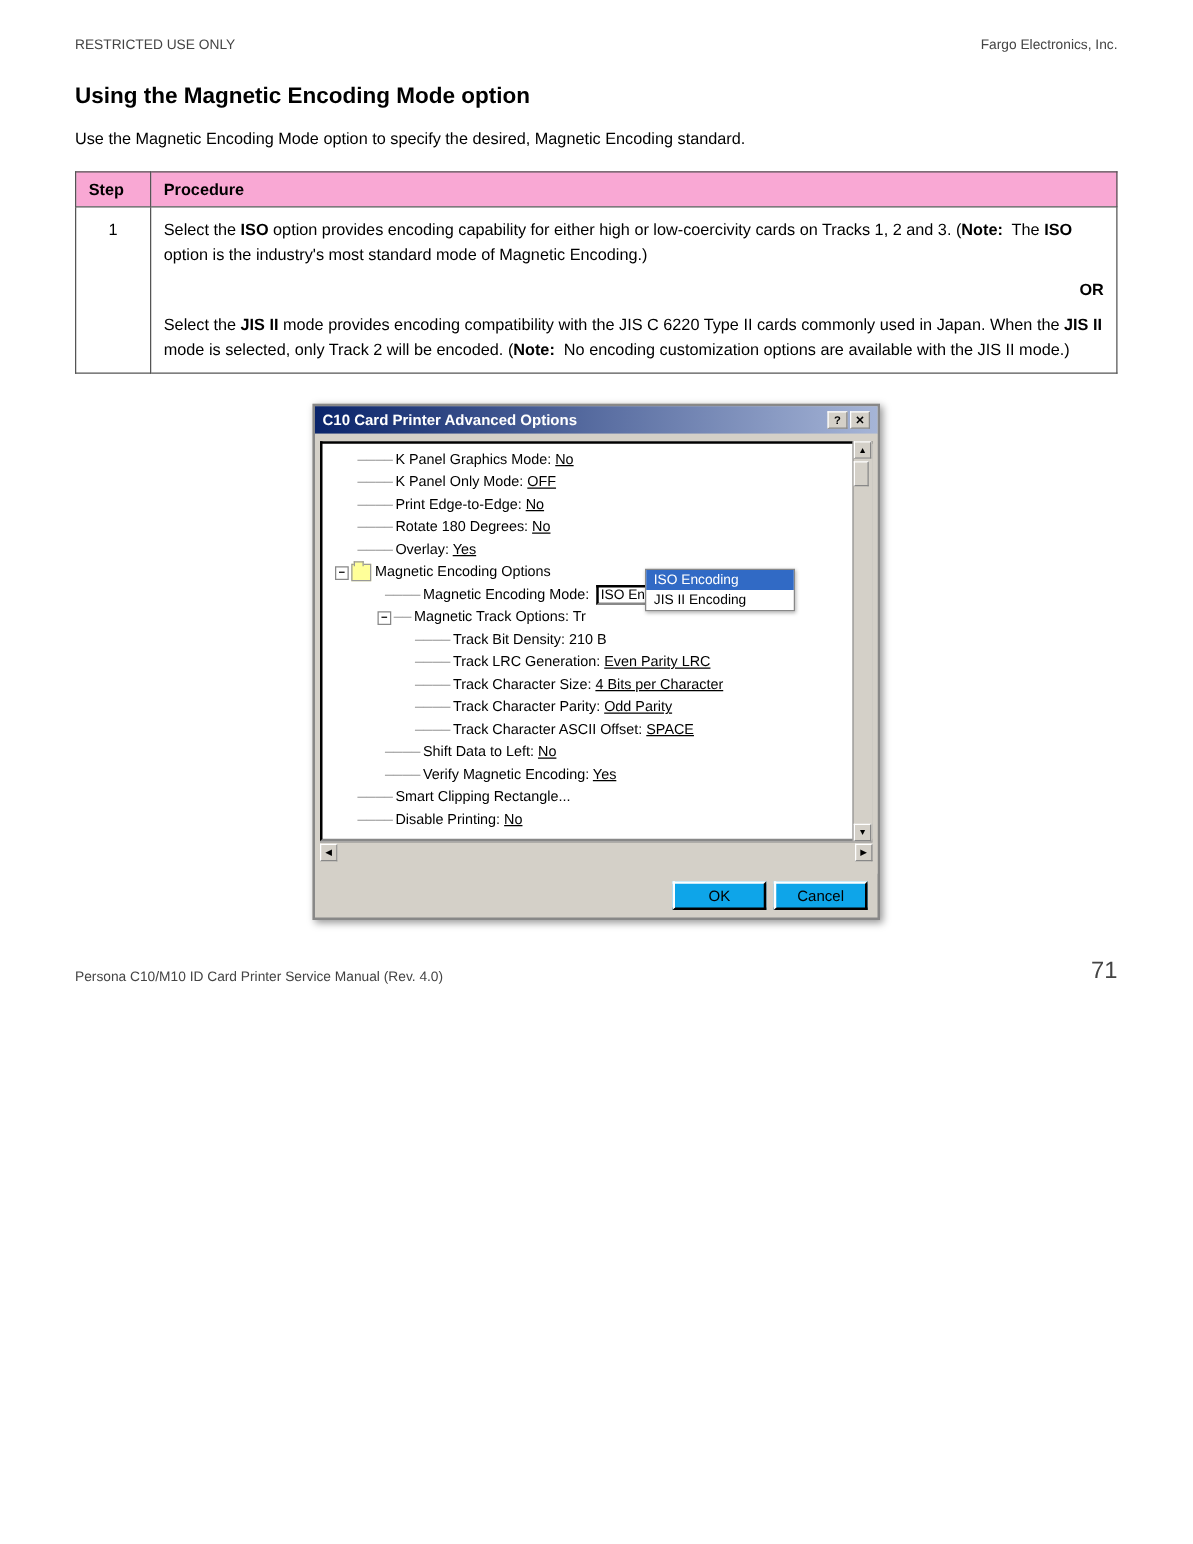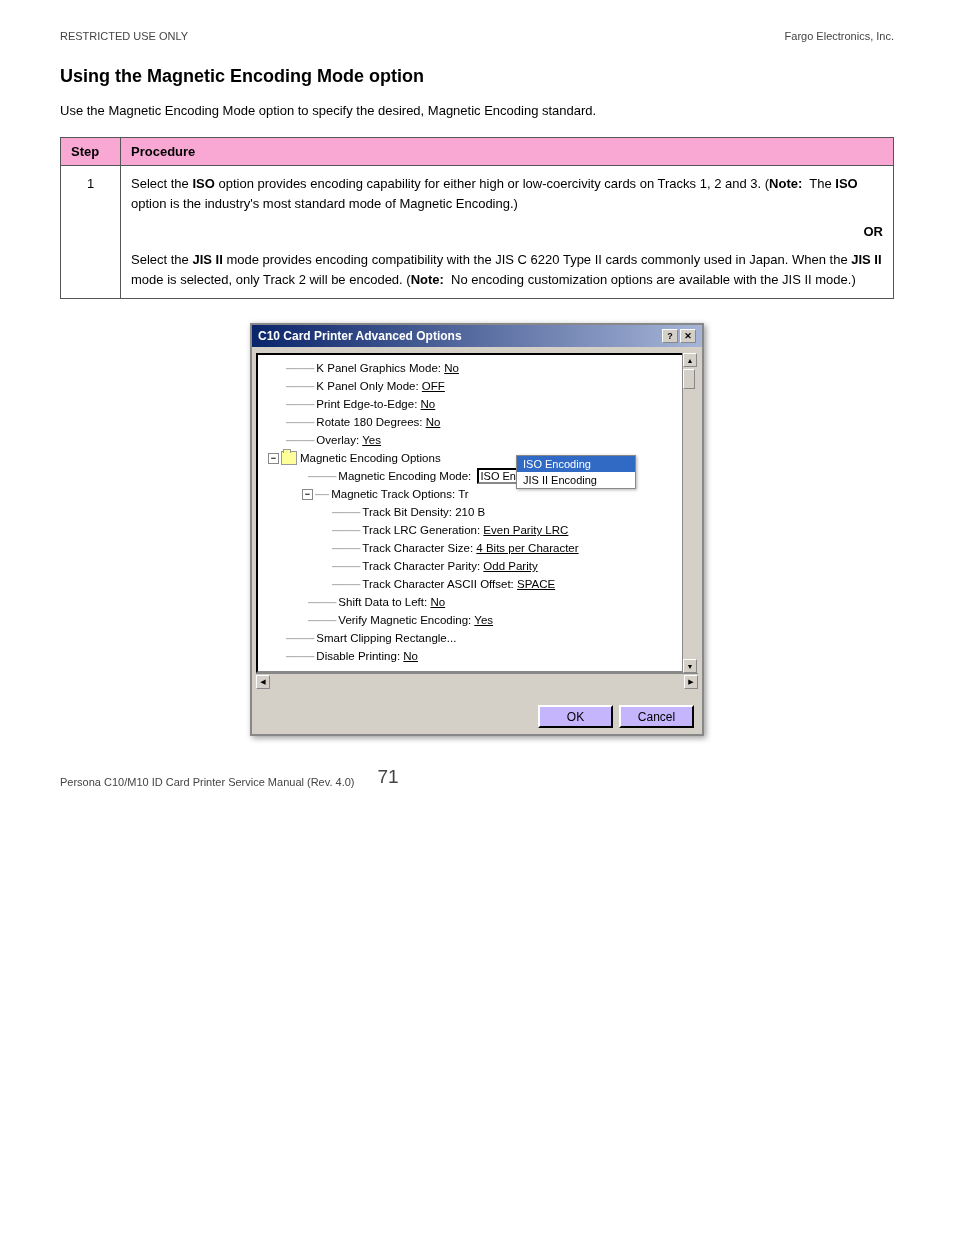--- a/index.html
+++ b/index.html
@@ -268,34 +268,34 @@
     }
     .dialog-footer {
       display: flex;
       justify-content: flex-end;
       padding: 6px 8px 6px 8px;
       gap: 6px;
     }
     .dialog-btn {
       width: 75px;
       height: 23px;
-      background: #c4b5fd;
+      background: #0ea5e9;
       border: 2px outset #fff;
       border-bottom-color: #555;
       border-right-color: #555;
       font-size: 12px;
       font-family: 'Tahoma', Arial, sans-serif;
       cursor: pointer;
       display: flex;
       align-items: center;
       justify-content: center;
     }
     .footer-bar {
       display: flex;
-      justify-content: flex-start;
+      justify-content: space-between;
       align-items: flex-end;
       font-size: 11px;
       color: #444;
       margin-top: 30px;
     }
     .page-num {
       font-size: 19px;
       margin-left: 23px;
     }
   </style>

